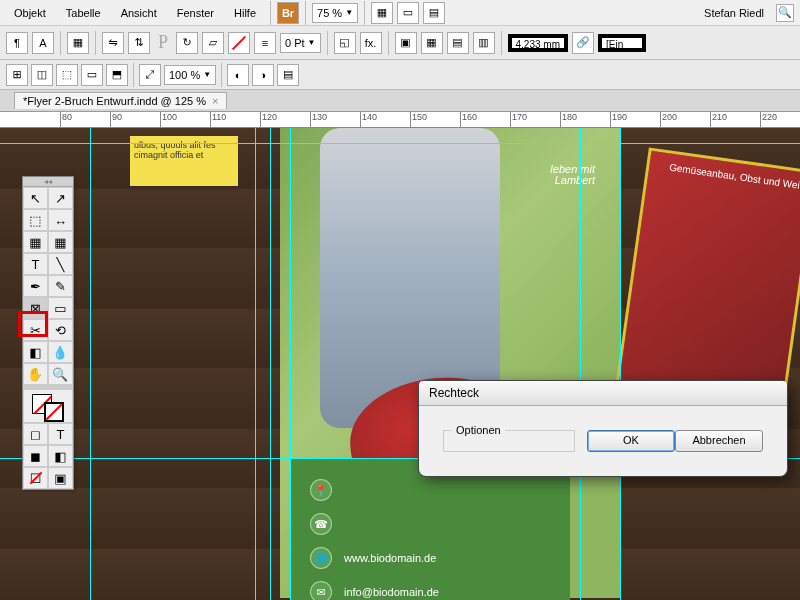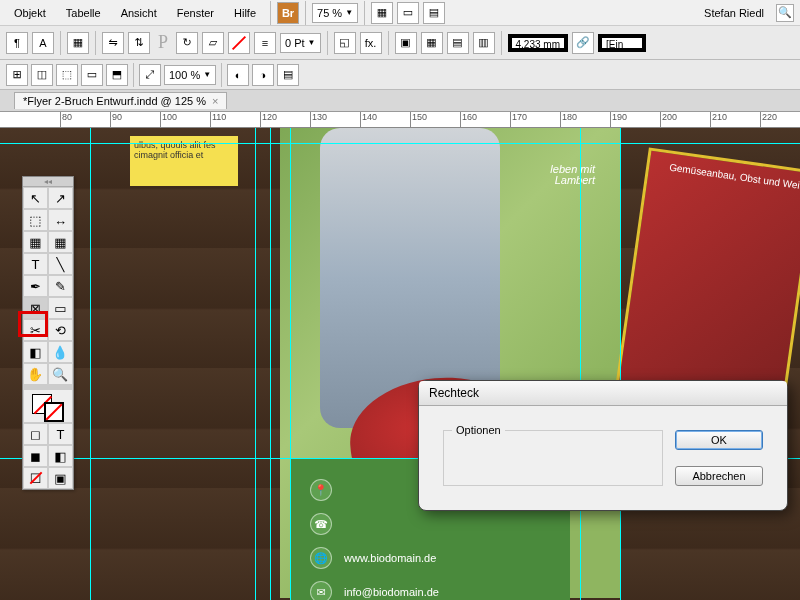--- a/index.html
+++ b/index.html
@@ -37,21 +37,21 @@
 .tp-highlight{position:absolute;left:18px;top:311px;width:30px;height:26px;border:3px solid #e00000;pointer-events:none;z-index:50}
 .dlg{position:absolute;left:418px;top:380px;width:370px;background:#f0f0f0;border:1px solid #444;box-shadow:4px 4px 14px rgba(0,0,0,.5);border-radius:8px}
 .dlg-title{background:linear-gradient(#fafafa,#e0e0e0);padding:5px 10px;border-bottom:1px solid #aaa;font-size:12px;border-radius:4px 4px 0 0}
 .dlg-body{padding:24px;display:flex;gap:12px}
 .dlg-opts{flex:1;border:1px solid #ccc;padding:10px;position:relative}
 .dlg-legend{position:absolute;top:-7px;left:8px;background:#f0f0f0;padding:0 4px;font-size:11px}
 .dlg-row{display:flex;align-items:center;gap:6px;padding:4px 0}
 .dlg-row label{width:50px;text-align:right}
 .dlg-row input{width:90px;border:1px solid #7a9abb;padding:2px 4px;background:#fff}
 .dlg-highlight{border:3px solid #e00000;border-radius:6px;padding:4px 6px}
-.dlg-btns{display:flex;flex-direction:column;gap:16px}
+.dlg-btns{display:flex;flex-direction:row;gap:0}
 .dlg-btn{width:88px;padding:3px;background:linear-gradient(#fdfdfd,#e2e2e2);border:1px solid #888;border-radius:3px;text-align:center;cursor:pointer}
 .dlg-btn.primary{border:1px solid #3a7abd;box-shadow:0 0 0 1px #7ab0e8 inset}
 .user-name{margin-left:auto;padding:0 8px}
 .search{width:18px;height:18px;border:1px solid #aaa;background:#fff;display:flex;align-items:center;justify-content:center}
 .field{border:4px solid #000000;background:#fff;padding:1px 4px;height:18px;min-width:48px;font-size:10px}
 .basket{position:absolute;left:70px;top:250px;width:180px;height:120px;background:radial-gradient(ellipse at 40% 40%,#c73030,#8a2020);border-radius:50% 50% 45% 45%;transform:rotate(-5deg)}
 .man{position:absolute;left:40px;top:0;width:180px;height:300px;background:linear-gradient(180deg,#d0d4d8 0%,#a0b0c0 50%,#8090a0 100%);border-radius:20px}
 </style>
 </head>
 <body>

